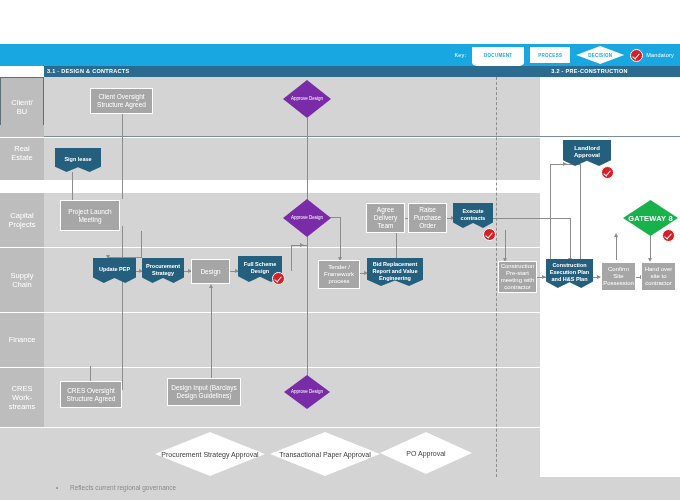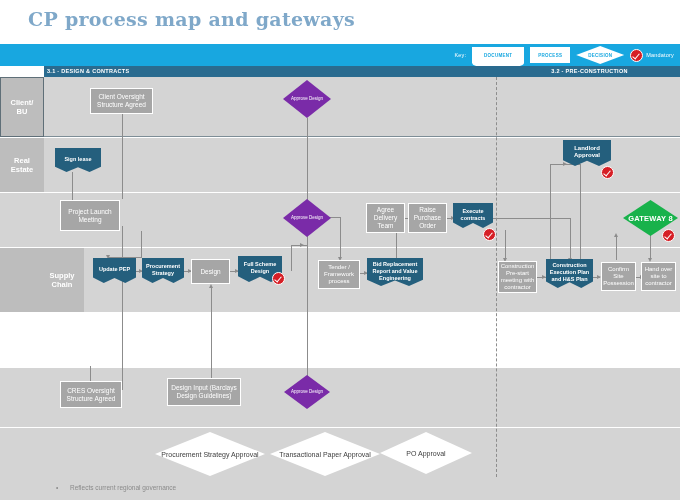--- a/index.html
+++ b/index.html
@@ -51,21 +51,21 @@
   }
   .badge-abs{position:absolute;z-index:12;}
 
   
   .phase-strip{position:absolute;left:44px;top:66px;width:636px;height:11px;background:#2a6b8f;}
   .phase-1{position:absolute;left:3px;top:0px;font-size:5.5px;font-weight:bold;color:#ffffff;letter-spacing:.3px;line-height:11px;}
   .phase-2{position:absolute;left:455px;top:0px;width:181px;text-align:center;font-size:5.5px;font-weight:bold;color:#ffffff;letter-spacing:.3px;line-height:11px;}
 
   
   .lanes{position:absolute;left:0;top:77px;width:680px;height:400px;}
-  .lane{position:absolute;left:0;width:680px;background:#d4d4d4;font-weight:bold;}
+  .lane{position:absolute;left:0;width:540px;background:#d4d4d4;}
   .lane .lane-body{position:absolute;left:44px;top:0;right:0;height:100%;background:#d4d4d4;}
   .lane-label{
     position:absolute;left:0;top:0;width:44px;height:100%;
     display:flex;align-items:center;justify-content:center;text-align:center;
     font-size:7.5px;color:#ffffff;line-height:9px;background:#bdbdbd;
   }
   .lane-sep{position:absolute;left:0;width:680px;height:1px;background:#ffffff;}
   .lane-strong-top{position:absolute;left:44px;width:636px;height:1px;background:#7d8d96;}
 
   
@@ -115,23 +115,20 @@
   
   .footnote{position:absolute;left:56px;bottom:9px;font-size:6.5px;color:#8a8a8a;}
   .footnote .bullet{display:inline-block;width:14px;color:#8a8a8a;}
   .bottom-strip{position:absolute;left:0;top:477px;width:680px;height:23px;background:#d4d4d4;}
 </style>
 </head>
 <body>
 
 <div id="app">
 
-  <div class="title-bar">
-    <div class="title-text">CP process map and gateways</div>
-  </div>
 
   <div class="section-bar"></div>
 
   <div class="key-wrap">
     <span class="key-label">Key:</span>
     <span class="key-doc">
       <span class="key-txt">DOCUMENT</span>
     </span>
     <span class="key-proc">
       <span class="key-txt">PROCESS</span>
@@ -150,35 +147,44 @@
     <div class="phase-2">3.2 - PRE-CONSTRUCTION</div>
   </div>
 
   <div class="lanes">
 
     <div class="lane" style="top:0px;height:60px;">
       <div class="lane-body"></div>
       <div class="lane-label boxed" style="white-space:pre-line;">Client/
 BU</div>
     </div>
-    <div class="lane" style="top:60px;height:55px;">
+    <div class="lane" style="top:48px;height:55px;">
       <div class="lane-body"></div>
       <div class="lane-label" style="white-space:pre-line;">Real
 Estate</div>
     </div>
     <div class="lane" style="top:115px;height:55px;">
       <div class="lane-body"></div>
+      <div class="lane-label" style="white-space:pre-line;">Capital
+Projects</div>
     </div>
     <div class="lane" style="top:170px;height:65px;">
       <div class="lane-body"></div>
-      <div class="lane-label" style="white-space:pre-line;padding-left:40px;">Supply
+      <div class="lane-label" style="white-space:pre-line;">Supply
 Chain</div>
     </div>
+    <div class="lane" style="top:235px;height:55px;">
+      <div class="lane-body"></div>
+      <div class="lane-label" style="white-space:pre-line;">Finance</div>
+    </div>
     <div class="lane" style="top:290px;height:60px;">
       <div class="lane-body"></div>
+      <div class="lane-label" style="white-space:pre-line;">CRES
+Work-
+streams</div>
     </div>
     <div class="lane" style="top:350px;height:50px;">
       <div class="lane-body"></div>
     </div>
 
     <div class="lane-sep" style="top:60px;"></div>
     <div class="lane-sep" style="top:115px;"></div>
     <div class="lane-sep" style="top:170px;"></div>
     <div class="lane-sep" style="top:235px;"></div>
     <div class="lane-sep" style="top:290px;"></div>

